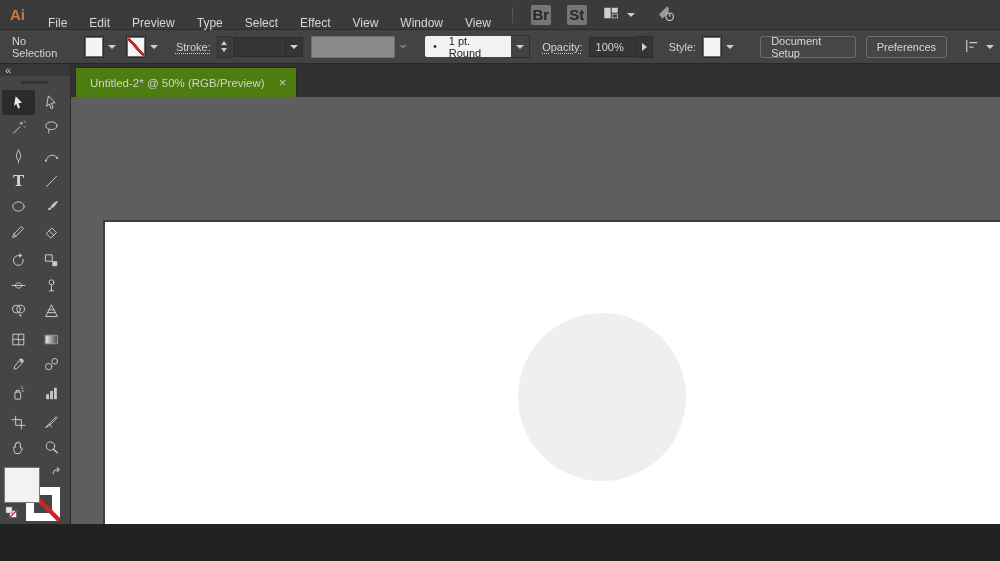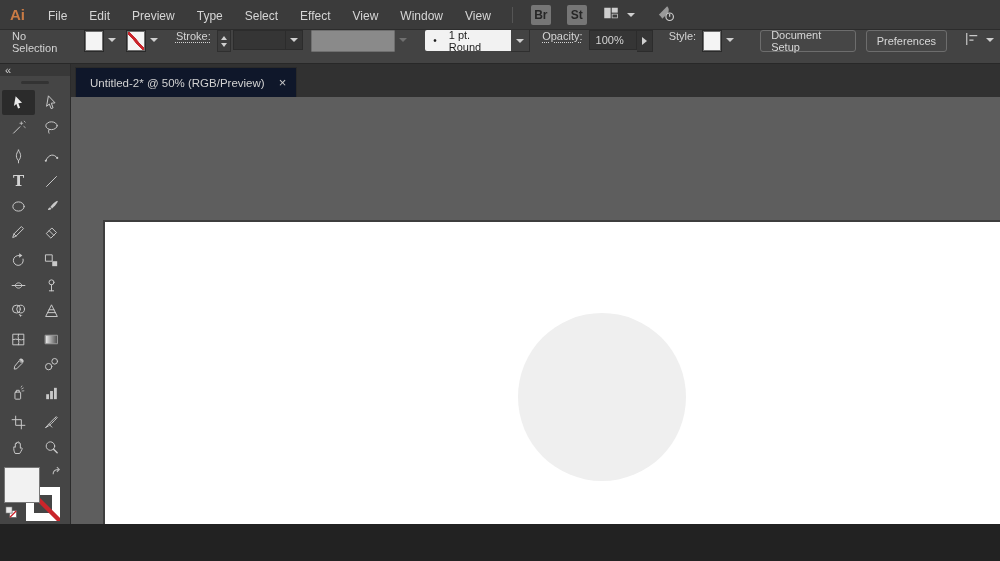--- a/index.html
+++ b/index.html
@@ -4,33 +4,33 @@
 <style>
   html,body{margin:0;padding:0;background:#222;}
   .app{position:relative;width:1000px;height:524px;overflow:hidden;
        font-family:"Liberation Sans","DejaVu Sans",sans-serif;
        background:#434343;user-select:none;}
 
   
   .menubar{height:29px;background:#3b3b3b;border-bottom:1px solid #2c2c2c;
            display:flex;align-items:center;color:#d6d6d6;font-size:12px;}
   .logo{color:#c97b45;font-weight:bold;font-size:15px;padding:0 12px 0 10px;}
-  .menu-item{padding:1px 11px;height:100%;display:flex;align-items:center;cursor:default;}
+  .menu-item{padding:8px 11px;height:100%;display:flex;align-items:center;cursor:default;}
   .mb-divider{width:1px;height:16px;background:#555;margin:0 10px;}
-  .sq-btn{width:20px;height:20px;background:#767676;color:#262626;font-size:12px;
+  .sq-btn{width:20px;height:20px;background:#767676;color:#262626;font-size:15px;
           font-weight:bold;display:flex;align-items:center;justify-content:center;
           border-radius:2px;margin:0 8px;}
   .mb-icon{display:flex;align-items:center;margin:0 6px;}
   .chev{width:0;height:0;border-left:4px solid transparent;border-right:4px solid transparent;
         border-top:4px solid #cfcfcf;display:inline-block;}
   .chev.dim{border-top-color:#6f6f6f;}
 
   
   .controlbar{height:33px;background:#434343;border-bottom:1px solid #282828;
-              display:flex;align-items:flex-start;color:#d4d4d4;font-size:11px;}
+              display:flex;align-items:center;color:#d4d4d4;font-size:11px;}
   .cb-label{margin:0 6px;}
   .cb-label.link{text-decoration:underline dotted;text-underline-offset:2px;}
   .swatch20{width:20px;height:20px;border:1px solid #2a2a2a;outline:1px solid #6e6e6e;
             outline-offset:-2px;background:#f4f4f4;}
   .swatch20.none{background:linear-gradient(to top right,#f4f4f4 44%,#c9252b 45%,#c9252b 55%,#f4f4f4 56%);}
   .cb-chev{padding:0 4px;display:flex;align-items:center;height:20px;}
   .stepper{display:flex;flex-direction:column;justify-content:center;gap:3px;
            width:14px;height:20px;align-items:center;background:#3d3d3d;
            border:1px solid #2f2f2f;margin-right:2px;}
   .tri-up{width:0;height:0;border-left:3.5px solid transparent;border-right:3.5px solid transparent;
@@ -89,21 +89,21 @@
   .cbtn.grad{background:linear-gradient(135deg,#f0f0f0 0%,#3a3a3a 100%);}
   .cbtn.none{background:linear-gradient(to top right,#f6f6f6 40%,#cc1f27 41%,#cc1f27 59%,#f6f6f6 60%);}
   
   .mode-row{display:flex;margin-top:5px;background:#3e3e3e;border-radius:2px;}
   .mode{width:22px;height:20px;display:flex;align-items:center;justify-content:center;}
   .mode.sel{background:#2d2d2d;border:1px solid #555;box-sizing:border-box;}
   .mode.disabled{opacity:.45;}
 
   .rightcol{flex:1;display:flex;flex-direction:column;min-width:0;}
   .tabbar{height:33px;background:#313131;display:flex;align-items:flex-end;}
-  .tab{height:29px;background:#0f172a;display:flex;align-items:center;color:#d2d2d2;
+  .tab{height:29px;background:#4d7c0f;display:flex;align-items:center;color:#d2d2d2;
        font-size:11.5px;padding:0 10px 0 14px;margin-left:4px;border:1px solid #2a2a2a;
        border-bottom:none;}
   .tab-close{margin-left:14px;color:#c9c9c9;font-size:13px;line-height:1;}
   .canvas{flex:1;position:relative;background:#5e5e5e;overflow:hidden;}
   .artboard{position:absolute;left:32px;top:123px;width:980px;height:470px;background:#ffffff;
             border-left:2px solid #3e3e3e;border-top:2px solid #3e3e3e;}
   .shape{position:absolute;border-radius:50%;}
 </style>
 </head>
 <body>

